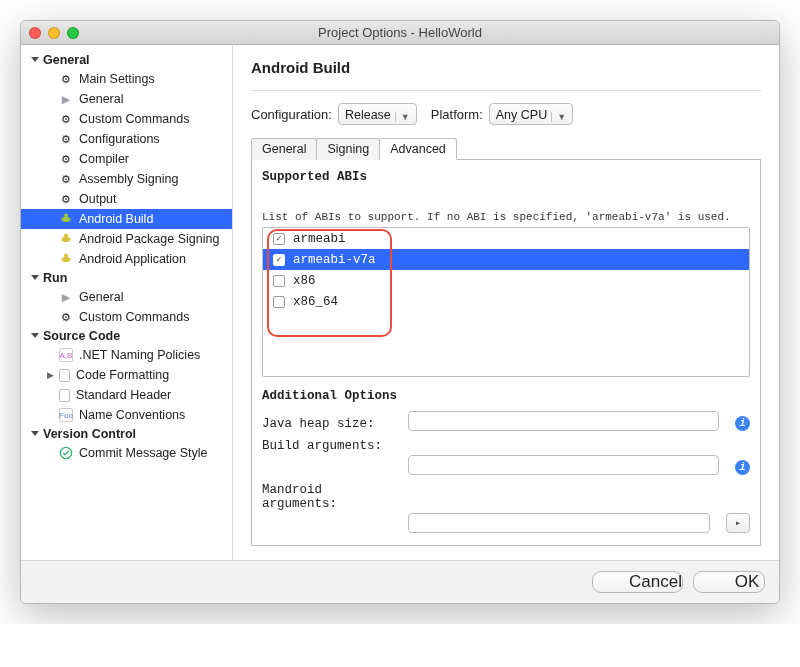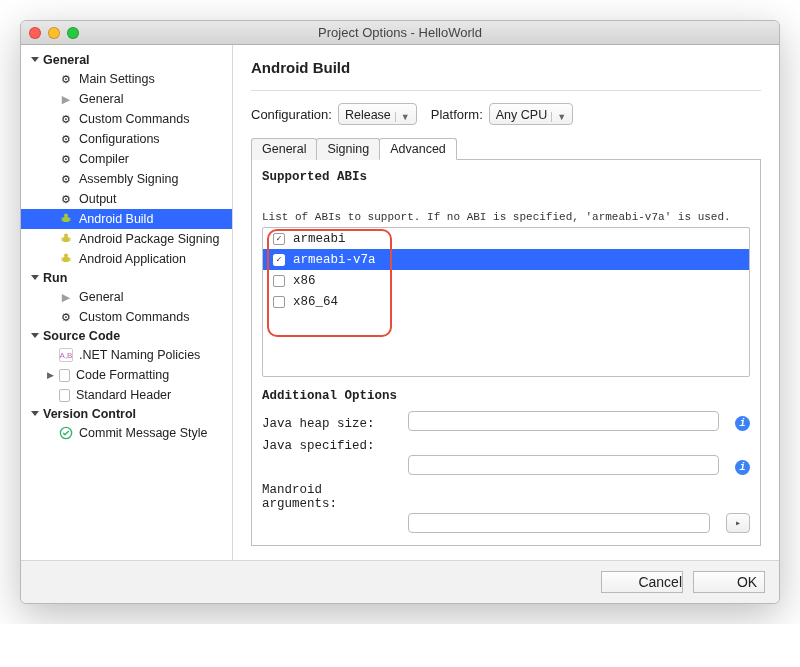--- a/index.html
+++ b/index.html
@@ -190,23 +190,23 @@
     color:#555;font-size:10px;
   }
   .footer {
     display:flex; justify-content:flex-end; gap:10px;
     padding:10px 14px;
     border-top:1px solid #d6d6d6;
     background:#f2f2f2;
   }
   .btn {
     min-width:72px; height:22px;
-    border:1px solid #b8b8b8; border-radius:0;
+    border:1px solid #b8b8b8; border-radius:9px;
     background:linear-gradient(#fdfdfd,#f1f1f1);
-    font-size:14px;
+    font-size:17px;
     display:inline-flex;align-items:center;justify-content:center;padding-left:36px;
   }
 </style>
 </head>
 <body>
 
 <div class="window">
 
   <div class="titlebar">
     <div class="traffic">
@@ -306,20 +306,24 @@
         <span>.NET Naming Policies</span>
       </div>
       <div class="item">
         <span style="position:absolute;left:26px;font-size:9px;color:#666">▶</span>
         <span class="ic" style="border:1px solid #bbb;border-radius:2px;width:11px;height:13px;background:#fff"></span>
         <span>Code Formatting</span>
       </div>
       <div class="item">
         <span class="ic" style="border:1px solid #bbb;border-radius:2px;width:11px;height:13px;background:#fff"></span>
         <span>Standard Header</span>
+      </div>
+      <div class="item">
+        <span class="ic" style="color:#5b7fd1;font-size:8px;border:1px solid #ccc;border-radius:2px;padding:0 1px">Foo</span>
+        <span>Name Conventions</span>
       </div>
 
       <div class="group-label">Version Control</div>
       <div class="item">
         <span class="ic">
           <svg viewBox="0 0 20 20">
               <circle cx="10" cy="10" r="8" fill="none" stroke="#3cb371" stroke-width="2"></circle>
               <path d="M6 10l2.5 2.5L14 7" fill="none" stroke="#3cb371" stroke-width="2"></path>
             </svg>
         </span>
@@ -375,21 +379,21 @@
         </div>
 
         <h3 style="margin-top:12px">Additional Options</h3>
 
         <div class="formrow">
           <label>Java heap size:</label>
           <div class="textin"></div>
           <span class="info">i</span>
         </div>
         <div class="formrow">
-          <label>Java specified:</label>
+          <label>Build arguments:</label>
           <span style="flex:1"></span>
         </div>
         <div class="formrow" style="margin-top:2px">
           <label></label>
           <div class="textin"></div>
           <span class="info">i</span>
         </div>
         <div class="formrow">
           <label>Mandroid arguments:</label>
           <span style="flex:1"></span>

